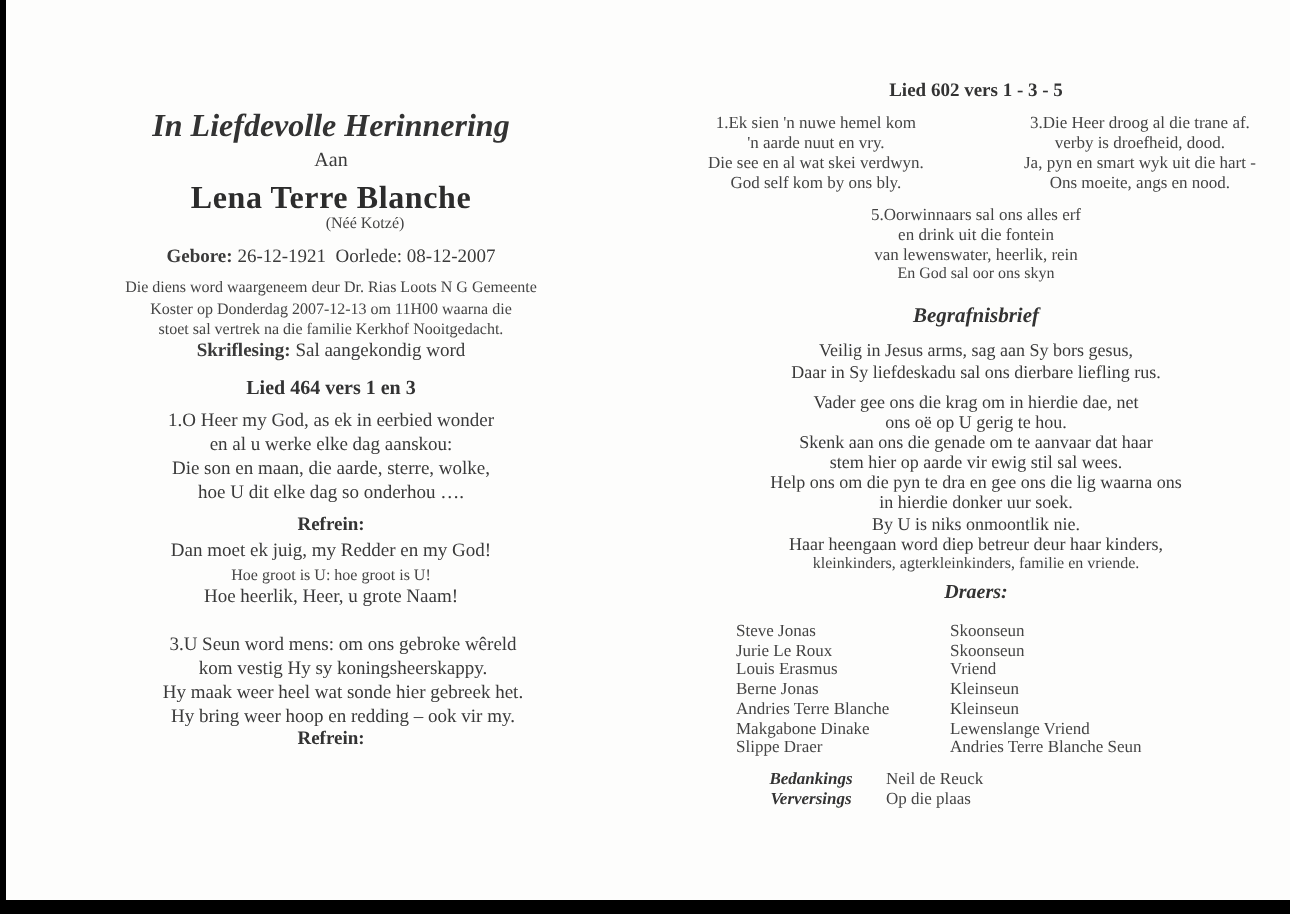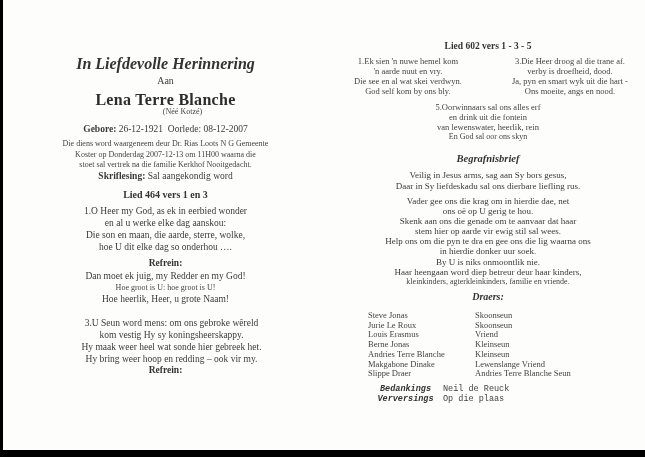--- a/index.html
+++ b/index.html
@@ -152,21 +152,21 @@
       <div class="draers-row">
           <span class="n">Makgabone Dinake</span>
           <span class="r">Lewenslange Vriend</span>
         </div>
       <div class="draers-row">
           <span class="n">Slippe Draer</span>
           <span class="r">Andries Terre Blanche Seun</span>
         </div>
     </div>
 
-    <div style="position:absolute; left:40px; top:384px;font-family:Liberation Mono, monospace;">
+    <div style="position:absolute; left:40px; top:384px;">
       <div class="extras-row">
         <span class="k">Bedankings</span>
         <span class="v">Neil de Reuck</span>
       </div>
       <div class="extras-row">
         <span class="k">Verversings</span>
         <span class="v">Op die plaas</span>
       </div>
     </div>
   </div>

